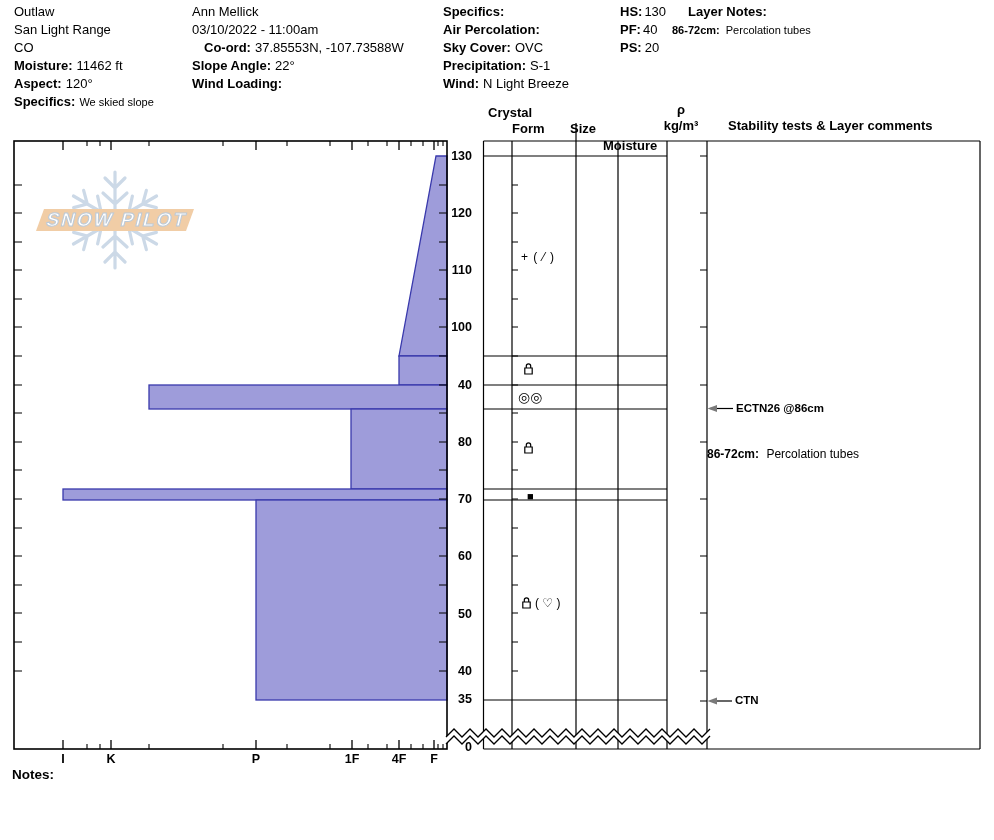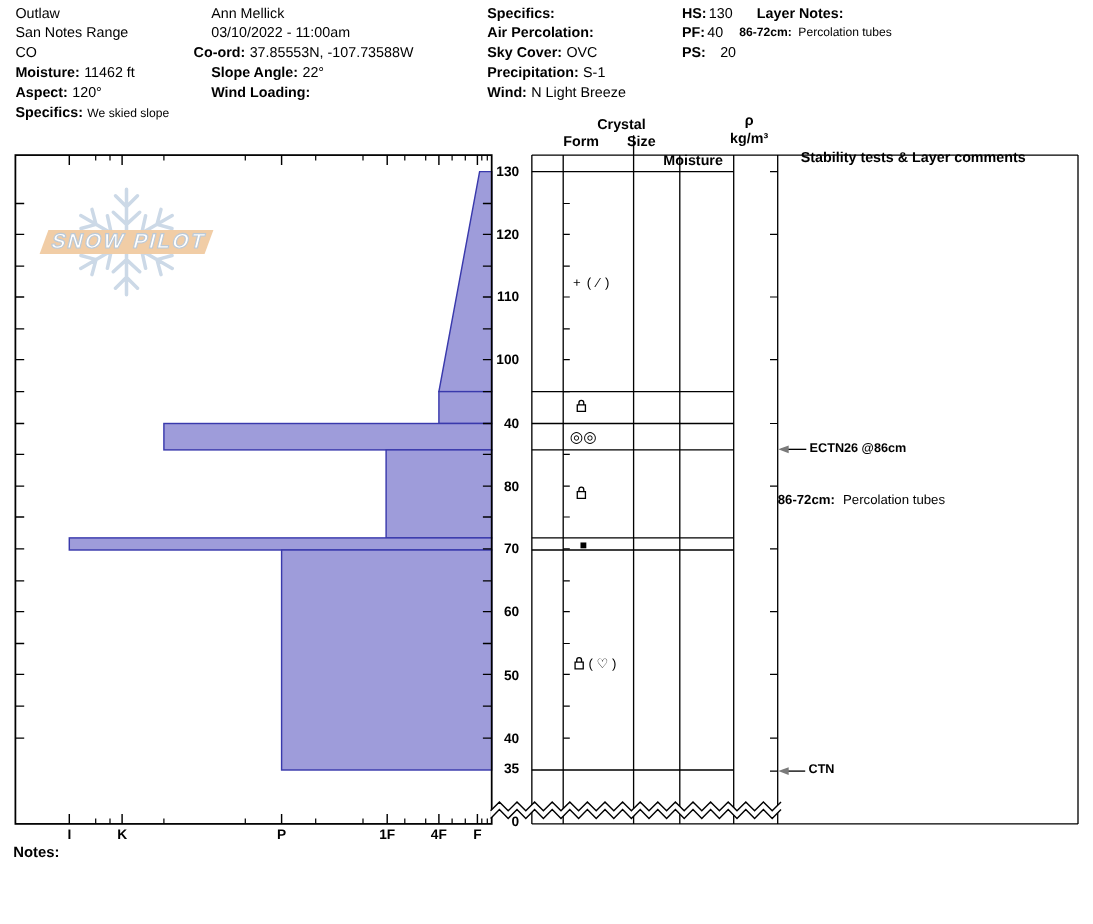--- a/index.html
+++ b/index.html
@@ -25,35 +25,35 @@
   #logo-text { left:46px; top:209px; width:142px; height:22px; z-index:1;
                transform:skewX(-14deg);
                font-weight:bold; font-size:19px; line-height:22px; letter-spacing:2px;
                color:#ffffff; -webkit-text-stroke:1px #bcc9d6;
                text-shadow:0 0 1px #bcc9d6; text-align:center; }
 </style>
 </head>
 <body>
 
 <div class="abs row txt" style="left:14px;top:4px">Outlaw</div>
-<div class="abs row txt" style="left:14px;top:22px">San Notes Range</div>
+<div class="abs row txt" style="left:14px;top:22px">San Light Range</div>
 <div class="abs row txt" style="left:14px;top:40px">CO</div>
 <div class="abs row txt" style="left:14px;top:58px">
   <span class="b">Moisture:</span><span class="val">11462 ft</span>
 </div>
 <div class="abs row txt" style="left:14px;top:76px">
   <span class="b">Aspect:</span><span class="val">120°</span>
 </div>
 <div class="abs row txt" style="left:14px;top:94px">
   <span class="b">Specifics:</span><span class="val small">We skied slope</span>
 </div>
 
 <div class="abs row txt" style="left:192px;top:4px">Ann Mellick</div>
 <div class="abs row txt" style="left:192px;top:22px">03/10/2022 - 11:00am</div>
-<div class="abs row txt" style="left:176px;top:40px">
+<div class="abs row txt" style="left:204px;top:40px">
   <span class="b">Co-ord:</span><span class="val">37.85553N, -107.73588W</span>
 </div>
 <div class="abs row txt" style="left:192px;top:58px">
   <span class="b">Slope Angle:</span><span class="val">22°</span>
 </div>
 <div class="abs row txt" style="left:192px;top:76px">
   <span class="b">Wind Loading:</span><span class="val"></span>
 </div>
 
 <div class="abs row txt" style="left:443px;top:4px">
@@ -72,21 +72,21 @@
   <span class="b">Wind:</span><span class="val">N Light Breeze</span>
 </div>
 
 <div class="abs row txt" style="left:620px;top:4px">
   <span class="b">HS:</span><span style="margin-left:2px">130</span>
 </div>
 <div class="abs row txt" style="left:620px;top:22px">
   <span class="b">PF:</span><span style="margin-left:2px">40</span>
 </div>
 <div class="abs row txt" style="left:620px;top:40px">
-  <span class="b">PS:</span><span style="margin-left:13px">20</span>
+  <span class="b">PS:</span><span style="margin-left:3px">20</span>
 </div>
 
 <div class="abs row b txt" style="left:688px;top:4px">Layer Notes:</div>
 <div class="abs txt small" style="left:672px;top:24px;white-space:nowrap">
   <span class="b">86-72cm:</span>
   <span style="margin-left:3px">Percolation tubes</span>
 </div>
 
 <svg id="flake-svg" class="abs" style="left:56px;top:158px" width="118" height="120" viewBox="0 0 118 120">
   <g stroke="#ccd9e7" stroke-width="3.2" fill="none" stroke-linecap="round">
@@ -148,27 +148,27 @@
   <g>
     <line x1="710" y1="408.5" x2="733" y2="408.5" stroke="#000" stroke-width="1.2"></line>
     <polygon points="707.5,408.5 717,405 717,412" fill="#7a7a7a"></polygon>
   </g>
   <g>
     <line x1="710" y1="701" x2="732" y2="701" stroke="#000" stroke-width="1.2"></line>
     <polygon points="707.5,701 717,697.5 717,704.5" fill="#7a7a7a"></polygon>
   </g>
 </svg>
 
-<div class="colhdr txt" style="left:512px;top:105px;width:106px;text-align:center">Crystal</div>
+<div class="colhdr txt" style="left:488px;top:105px;width:106px;">Crystal</div>
 <div class="colhdr txt" style="left:512px;top:121px">Form</div>
 <div class="colhdr txt" style="left:570px;top:121px">Size</div>
 <div class="colhdr txt" style="left:603px;top:138px">Moisture</div>
 <div class="colhdr txt" style="left:671px;top:102px;width:20px;text-align:center">ρ</div>
 <div class="colhdr txt" style="left:658px;top:118px;width:46px;text-align:center">kg/m³</div>
-<div class="colhdr txt" style="left:728px;top:135px">Stability tests &amp; Layer comments</div>
+<div class="colhdr txt" style="left:728px;top:118px">Stability tests &amp; Layer comments</div>
 
 <div class="dep txt" style="top:149px">130</div>
 <div class="dep txt" style="top:206px">120</div>
 <div class="dep txt" style="top:263px">110</div>
 <div class="dep txt" style="top:320px">100</div>
 <div class="dep txt" style="top:378px">40</div>
 <div class="dep txt" style="top:435px">80</div>
 <div class="dep txt" style="top:492px">70</div>
 <div class="dep txt" style="top:549px">60</div>
 <div class="dep txt" style="top:607px">50</div>

